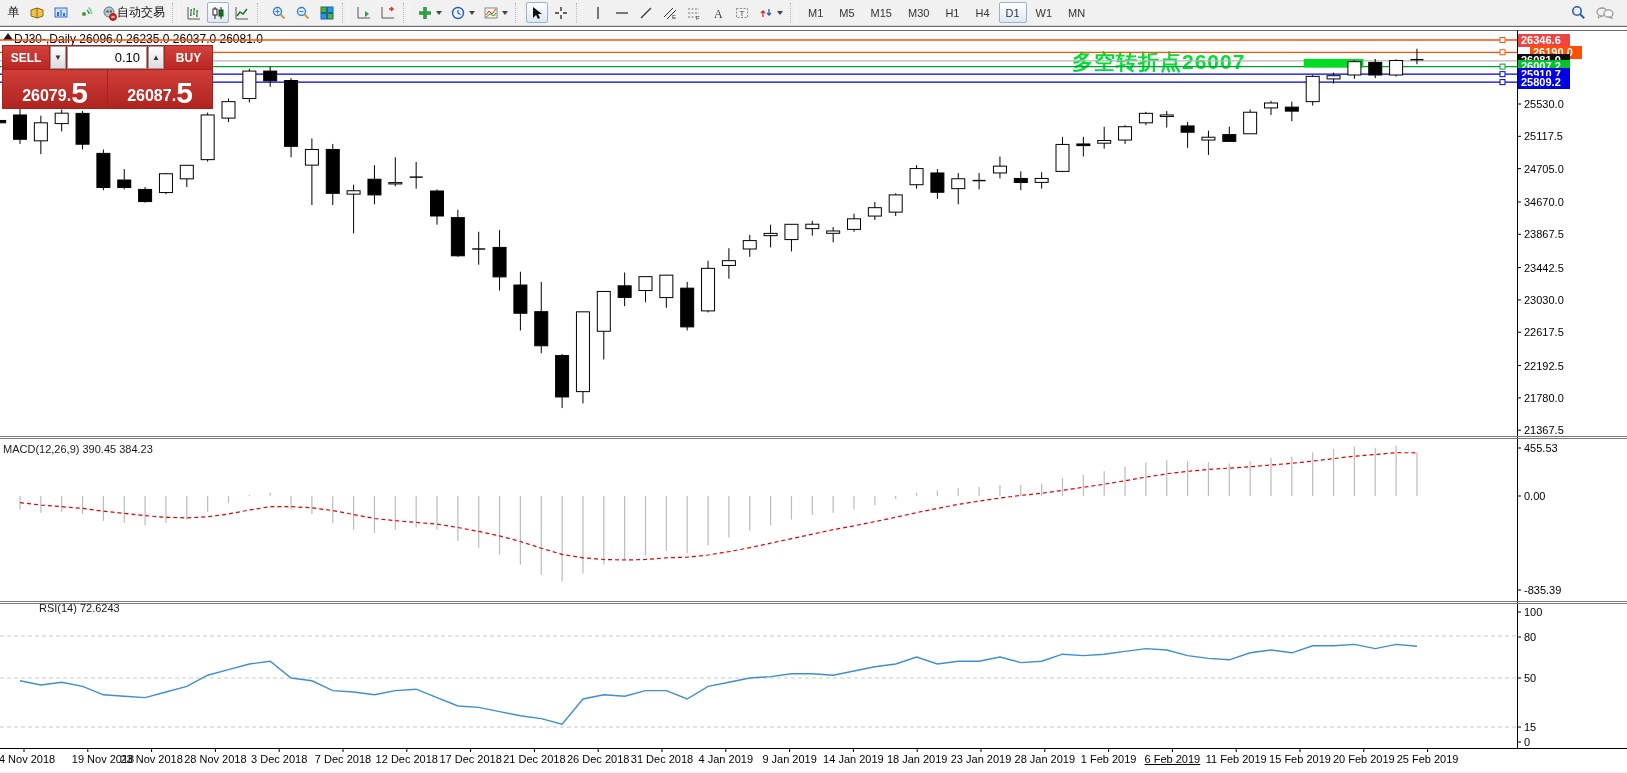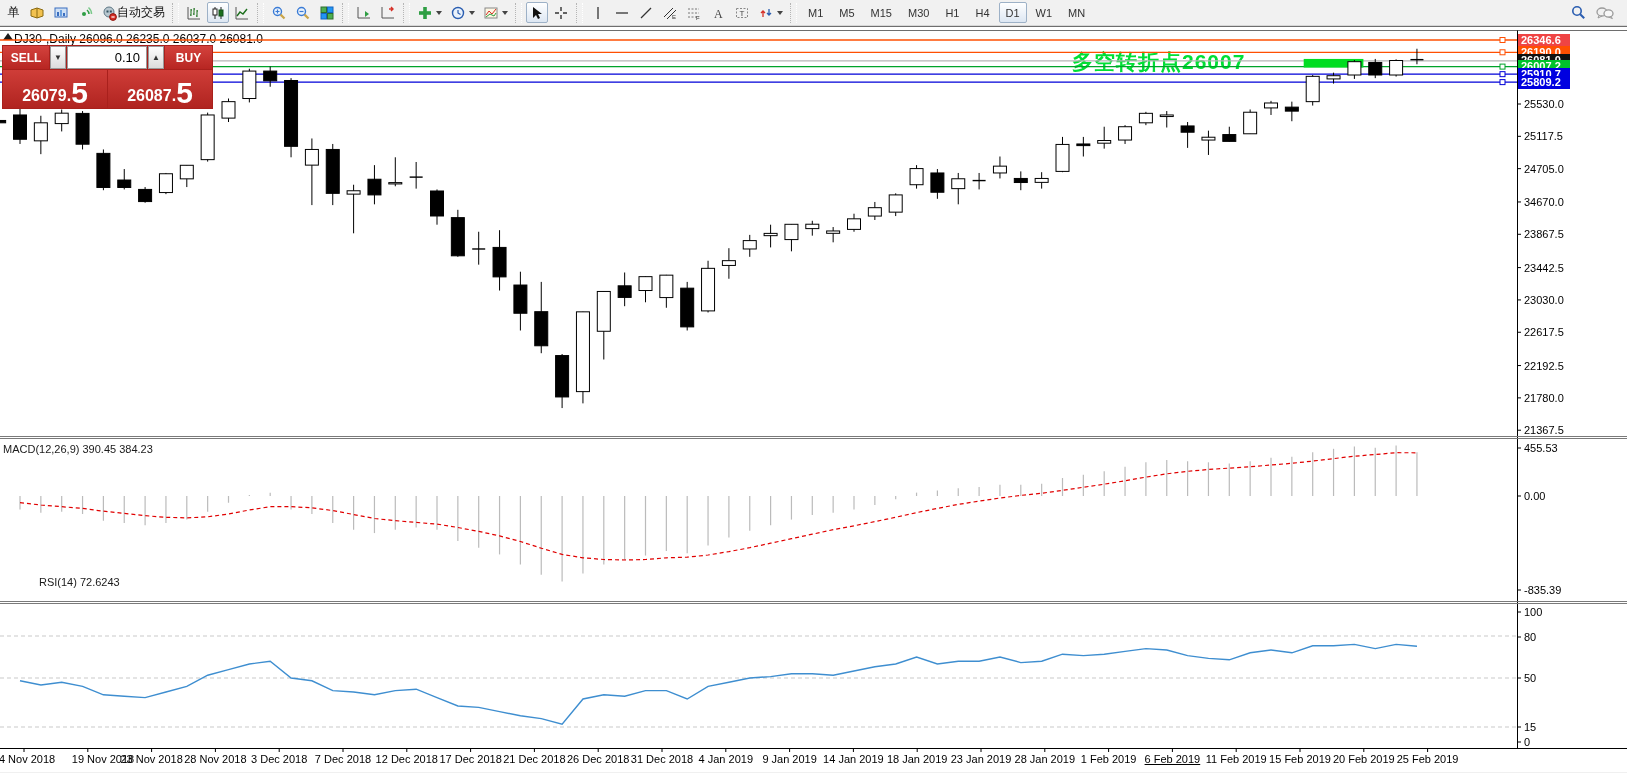--- a/index.html
+++ b/index.html
@@ -278,21 +278,21 @@
 <div class="chartwin"></div>
 
 <div id="labels">
   <span class="collapse-arrow"></span>
   <div class="chart-title">
     <span>DJ30-,Daily</span>
     <span> </span>
     <span>26096.0 26235.0 26037.0 26081.0</span>
   </div>
   <div class="ind-label" style="left:3px;top:443px;">MACD(12,26,9) 390.45 384.23</div>
-  <div class="ind-label" style="left:3px;top:576px;padding-left:36px;">RSI(14) 72.6243</div>
+  <div class="ind-label" style="left:3px;top:602px;padding-left:36px;">RSI(14) 72.6243</div>
   <div class="annotation" style="color: rgb(0, 223, 53);">多空转折点26007</div>
 <div class="axis-label" style="left: 1524px; top: 98px;">25530.0</div>
     <div class="axis-label" style="left: 1524px; top: 130.328px;">25117.5</div>
     <div class="axis-label" style="left: 1524px; top: 162.655px;">24705.0</div>
     <div class="axis-label" style="left: 1524px; top: 195.962px;">34670.0</div>
     <div class="axis-label" style="left: 1524px; top: 228.29px;">23867.5</div>
     <div class="axis-label" style="left: 1524px; top: 261.597px;">23442.5</div>
     <div class="axis-label" style="left: 1524px; top: 293.925px;">23030.0</div>
     <div class="axis-label" style="left: 1524px; top: 326.252px;">22617.5</div>
     <div class="axis-label" style="left: 1524px; top: 359.56px;">22192.5</div>
@@ -623,19 +623,19 @@
       </div>
       <div class="tp-price">
         <span class="pmain">26087</span>
           <span class="pmain">.</span>
           <span class="pbig">5</span>
       </div>
     </div>
   </div>
   <div id="tags">
       <div class="ptag" style="top: 33.5031px; background: #ef4444;">26346.6</div>
-      <div class="ptag" style="top: 45.7759px; background: rgb(255, 79, 2);">26190.0</div>
+      <div class="ptag" style="top: 45.7759px; background: rgb(255, 79, 2); margin-left: 12px;">26190.0</div>
       <div class="ptag" style="top: 54.3182px; background: rgb(17, 17, 17);">26081.0</div>
       <div class="ptag" style="top: 60.1019px; background: rgb(0, 195, 43);">26007.2</div>
       <div class="ptag" style="top: 67.6646px; background: rgb(0, 0, 224);">25910.7</div>
       <div class="ptag" style="top: 75.6191px; background: rgb(0, 0, 224);">25809.2</div>
     </div>
 </div>
 
 </body></html>

